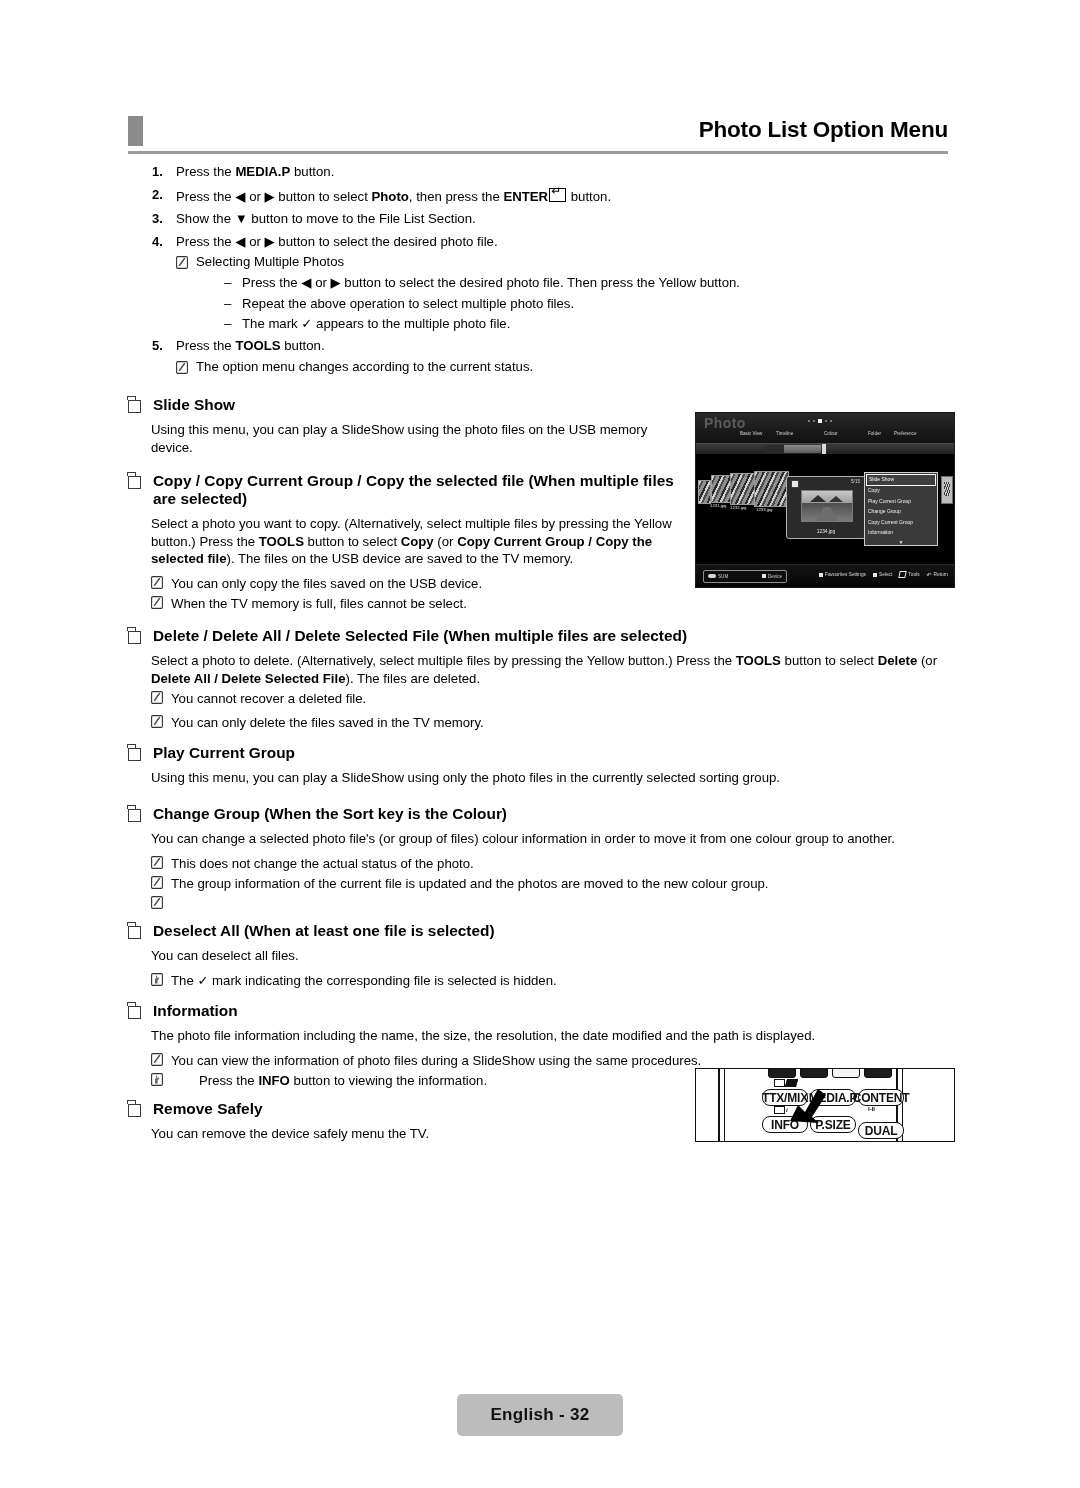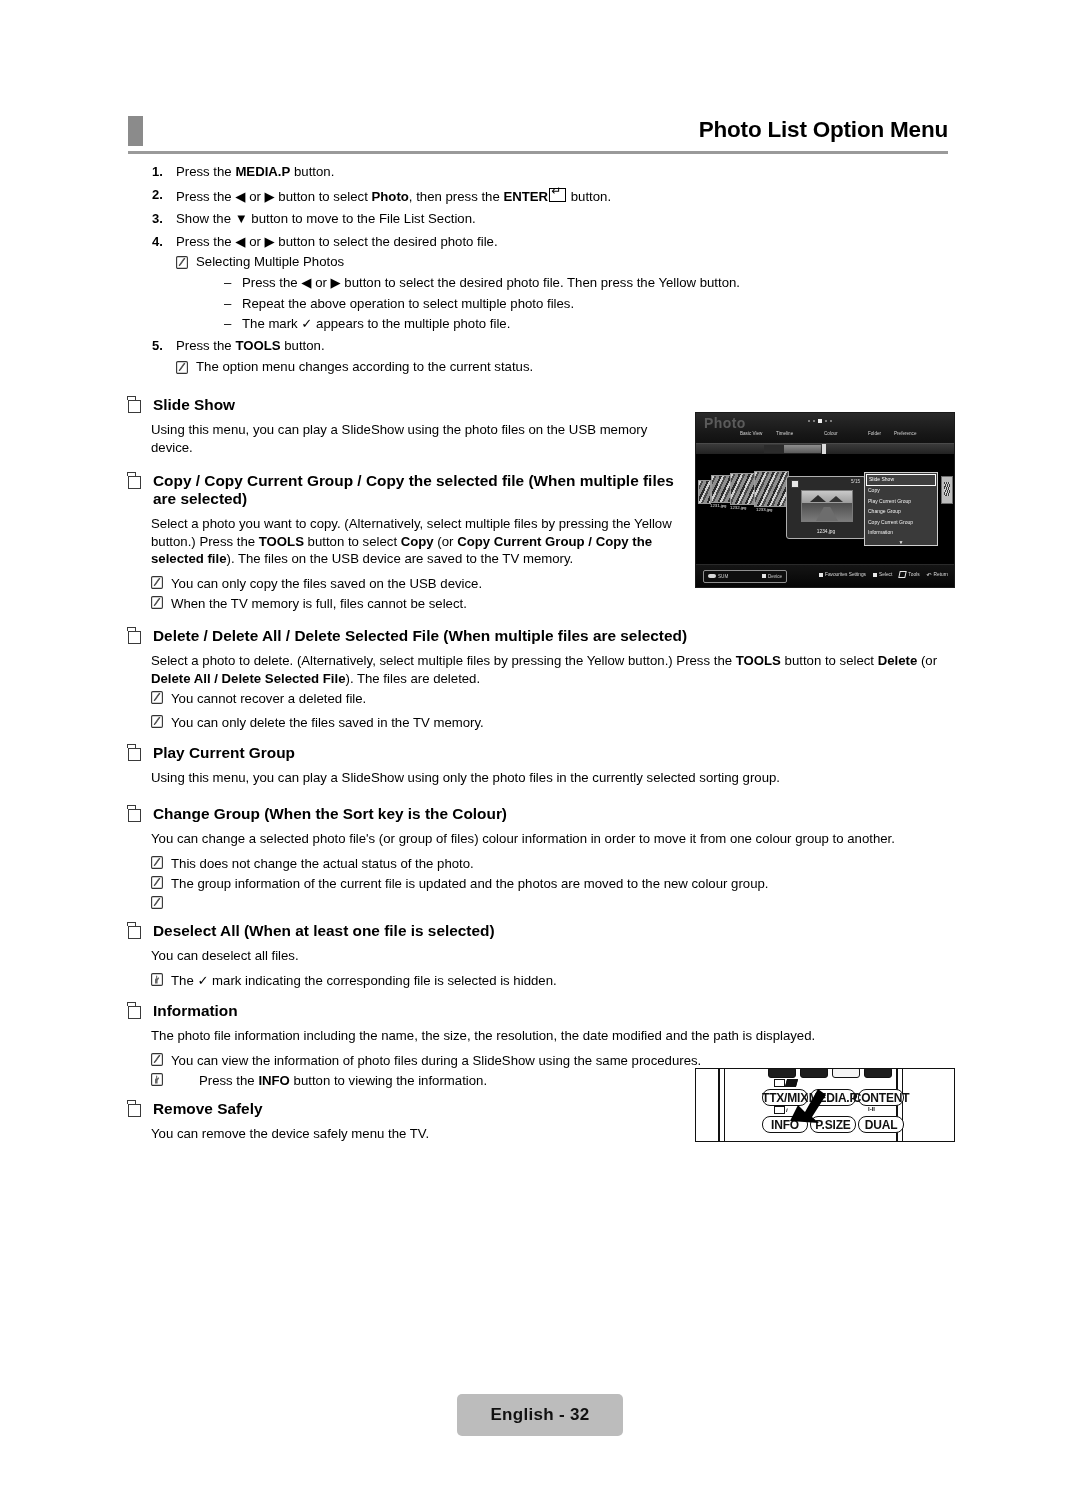--- a/index.html
+++ b/index.html
@@ -910,21 +910,21 @@
     <div class="rm-mini" style="left:78px; top:37px;">
       <span class="bx"></span>
         <span style="font-style:italic;">i</span>
     </div>
     <div class="rm-mini" style="left:172px; top:37px;">
       <span>I-II</span>
     </div>
 
     <div class="rm-btn" style="left:66px; top:47px; width:44px; height:15px;">INFO</div>
     <div class="rm-btn" style="left:114px; top:47px; width:44px; height:15px;">P.SIZE</div>
-    <div class="rm-btn" style="left:162px; top:47px; width:44px; height:15px;">DUAL</div>
+    <div class="rm-btn" style="left:162px; top:53px; width:44px; height:15px;">DUAL</div>
 
     <svg class="rm-arrow" viewBox="0 0 44 36">
       <path d="M2 34 L10 18 L17 25 L30 2 L38 8 L24 30 L31 36 Z" fill="#000"></path>
     </svg>
   </div>
 
   <div class="footer">
     <span class="footer-text">English - 32</span>
   </div>
 

